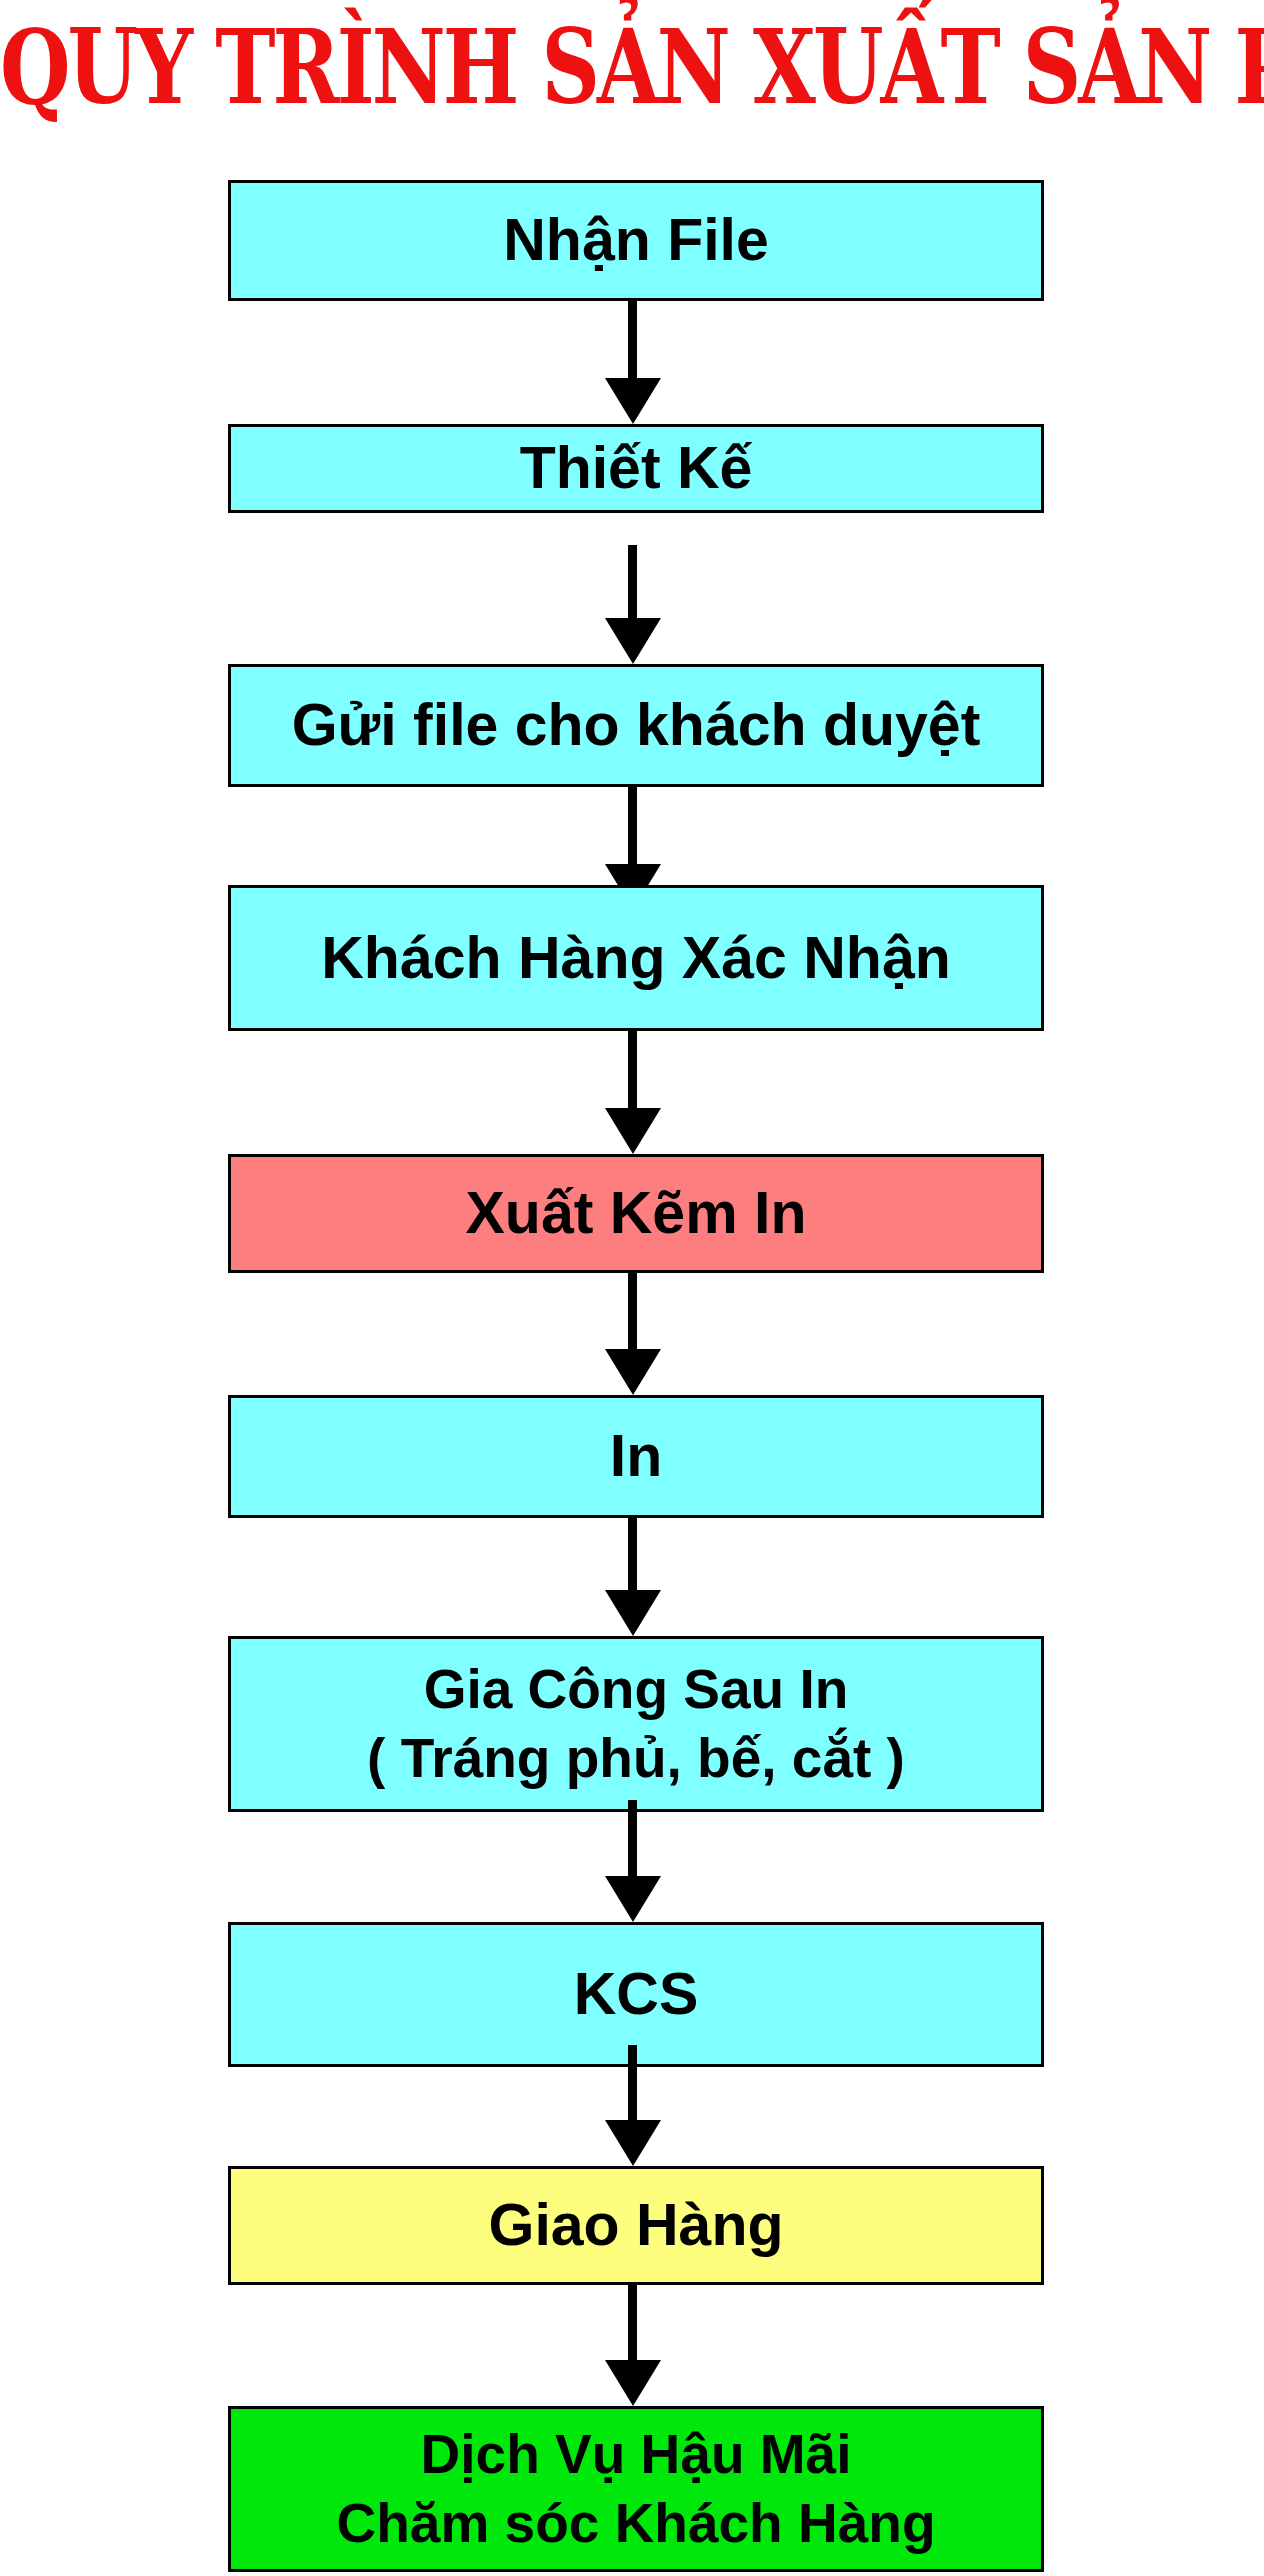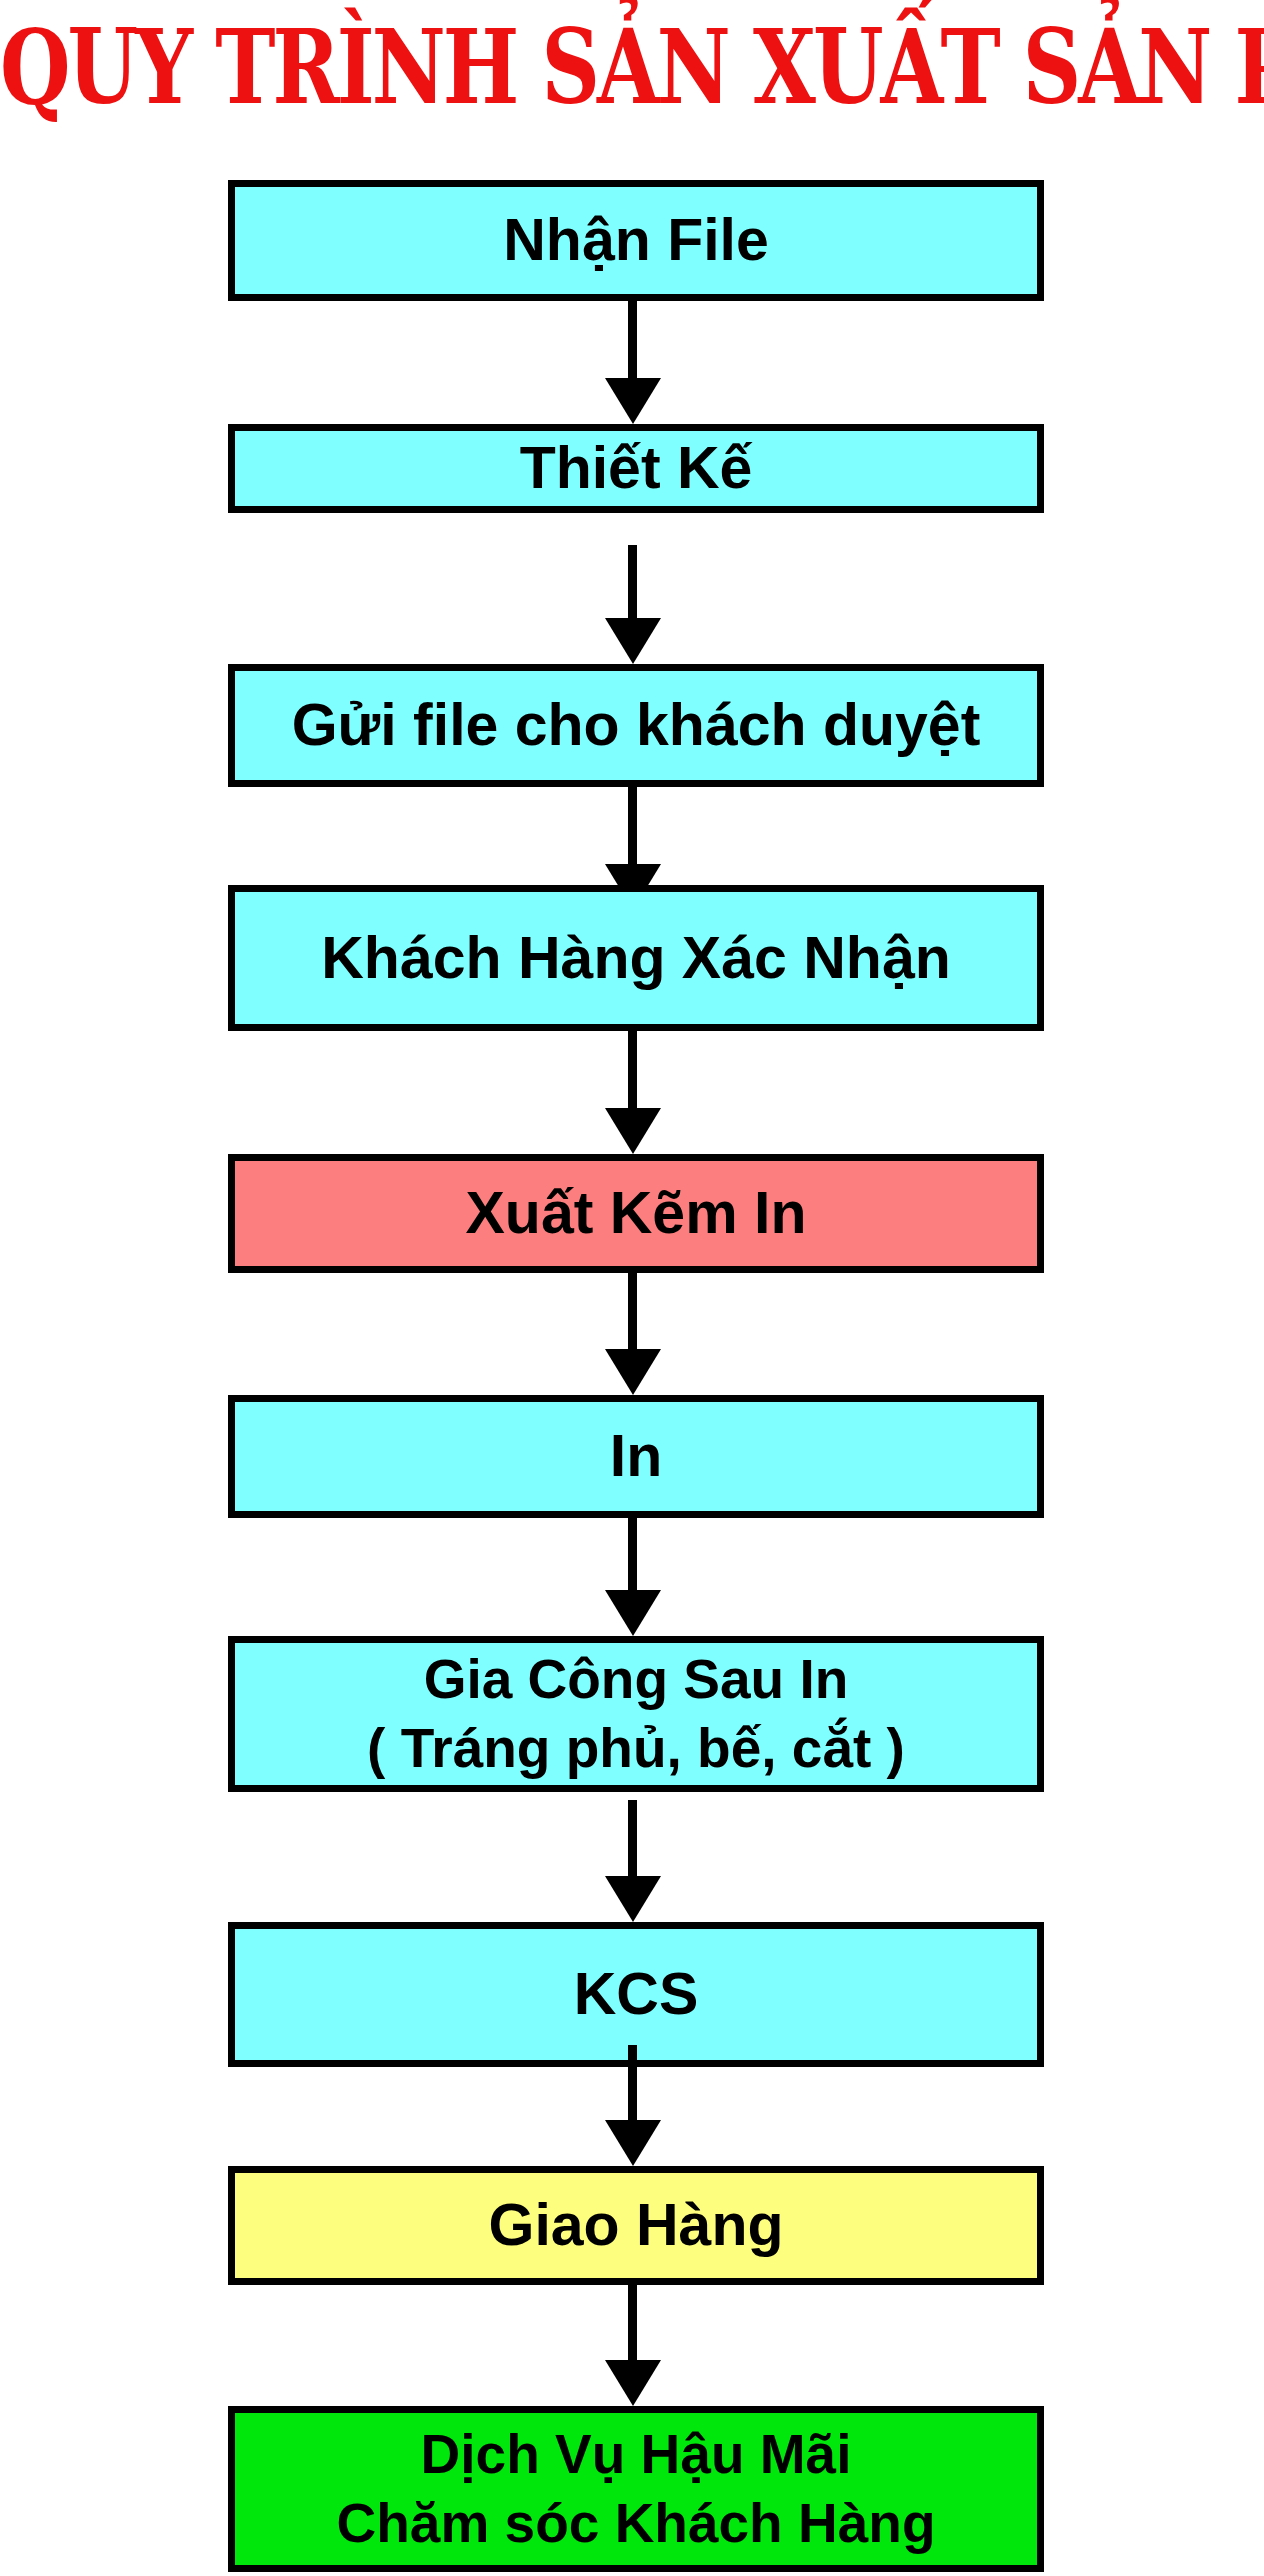--- a/index.html
+++ b/index.html
@@ -27,21 +27,21 @@
     letter-spacing: -3px;
     white-space: nowrap;
     transform: scaleY(1.28);
     transform-origin: top center;
   }
   .box {
     position: absolute;
     left: 228px;
     width: 816px;
     box-sizing: border-box;
-    border: 7px solid #4d7c0f;
+    border: 3px solid #4d7c0f;
     display: flex;
     flex-direction: column;
     align-items: center;
     justify-content: center;
     text-align: center;
     font-weight: bold;
     font-size: 59px;
     line-height: 1.1;
     color: #000000;
   }
@@ -129,21 +129,21 @@
 
   <div class="box" style="top: 1395px; height: 123px; background-color: rgb(127, 255, 255); border-color: rgb(0, 0, 0);">
     <span class="box-label">In</span>
   </div>
 
   <div class="arrow" style="top:1518px;height:118px">
     <div class="stem" style="background-color: rgb(0, 0, 0);"></div>
     <div class="head" style="border-top-color: rgb(0, 0, 0);"></div>
   </div>
 
-  <div class="box two-line" style="top: 1636px; height: 156px; background-color: rgb(127, 255, 255); border-color: rgb(0, 0, 0);">
+  <div class="box two-line" style="top: 1636px; height: 176px; background-color: rgb(127, 255, 255); border-color: rgb(0, 0, 0);">
     <span class="box-label">Gia Công Sau In</span>
     <span class="box-label">( Tráng phủ, bế, cắt )</span>
   </div>
 
   <div class="arrow" style="top:1800px;height:122px">
     <div class="stem" style="background-color: rgb(0, 0, 0);"></div>
     <div class="head" style="border-top-color: rgb(0, 0, 0);"></div>
   </div>
 
   <div class="box" style="top: 1922px; height: 145px; background-color: rgb(127, 255, 255); border-color: rgb(0, 0, 0);">

